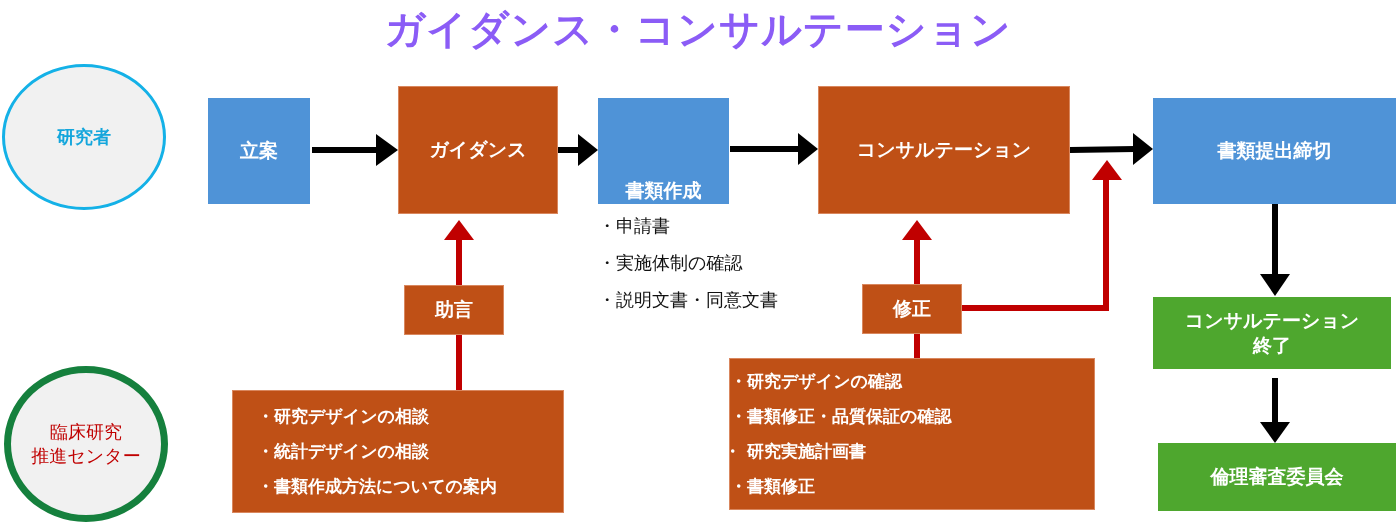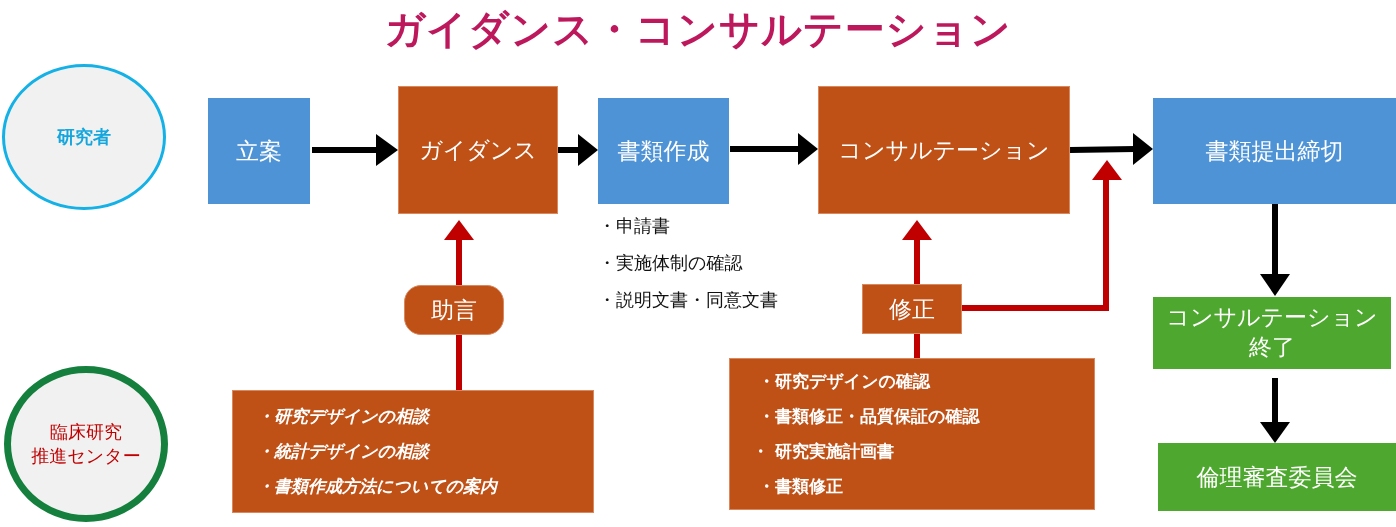--- a/index.html
+++ b/index.html
@@ -1,22 +1,22 @@
 <!DOCTYPE html>
 <html><head>
 <meta charset="utf-8">
 <style>
   html, body { margin:0; padding:0; background:#ffffff; }
   body { width:1396px; height:527px; position:relative; overflow:hidden;
          font-family:"DejaVu Sans", "Liberation Sans", sans-serif; }
   .abs { position:absolute; box-sizing:border-box; }
   .title { left:0; top:0; width:1396px; text-align:center; top:2px;
-           font-size:40px; font-weight:bold; color:#be185d; letter-spacing:1px; }
+           font-size:40px; font-weight:bold; color:#8b5cf6; letter-spacing:1px; }
   .box { display:flex; align-items:center; justify-content:center; text-align:center;
-         color:#ffffff; font-weight:normal; font-size:23px; }
+         color:#ffffff; font-weight:bold; font-size:19px; }
   .blue { background:#4f93d7; }
   .orange { background:#bf5016; border:1px solid #d9875e; }
   .green { background:#4ea72e; }
   .ellipse { border-radius:50%; background:#f1f1f1; display:flex; align-items:center;
              justify-content:center; text-align:center; font-size:18px; }
   .ell-researcher { left:2px; top:64px; width:164px; height:146px; border:3px solid #14b1e7;
                     color:#14a6dc; font-weight:bold; }
   .ell-center { left:4px; top:366px; width:164px; height:156px; border:7px solid #15803d;
                 color:#c00000; line-height:1.35; }
   .list { color:#ffffff; font-weight:bold; font-size:17px; display:flex; flex-direction:column;
@@ -67,21 +67,21 @@
     <polygon points="1092,180 1107,160 1122,180" stroke="none"></polygon>
   </g>
 </svg>
 
 <div class="abs box blue" style="left:208px;top:98px;width:102px;height:106px;">
   <span>立案</span>
 </div>
 <div class="abs box orange" style="left:398px;top:86px;width:160px;height:128px;">
   <span>ガイダンス</span>
 </div>
-<div class="abs box blue" style="left:598px;top:98px;width:131px;height:106px;">
+<div class="abs box blue" style="left:598px;top:98px;width:131px;height:106px;align-items:flex-end;">
   <span>書類作成</span>
 </div>
 <div class="abs box orange" style="left:818px;top:86px;width:252px;height:128px;">
   <span>コンサルテーション</span>
 </div>
 <div class="abs box blue" style="left:1153px;top:98px;width:243px;height:106px;">
   <span>書類提出締切</span>
 </div>
 <div class="abs box green" style="left:1153px;top:297px;width:238px;height:72px;line-height:1.3;">
   <div>
@@ -92,30 +92,30 @@
 <div class="abs box green" style="left:1158px;top:443px;width:238px;height:68px;">
   <span>倫理審査委員会</span>
 </div>
 
 <div class="abs doclist" style="left:598px;top:207px;">
   <div>・申請書</div>
   <div>・実施体制の確認</div>
   <div>・説明文書・同意文書</div>
 </div>
 
-<div class="abs box orange" style="left:404px;top:285px;width:100px;height:50px;border-radius:17px;">
+<div class="abs box orange" style="left:404px;top:285px;width:100px;height:50px;">
   <span>助言</span>
 </div>
-<div class="abs orange list" style="left:232px;top:390px;width:362px;height:123px;padding-left:24px;font-style:italic;">
+<div class="abs orange list" style="left:232px;top:390px;width:332px;height:123px;padding-left:24px;">
   <div>・研究デザインの相談</div>
   <div>・統計デザインの相談</div>
   <div>・書類作成方法についての案内</div>
 </div>
 
 <div class="abs box orange" style="left:862px;top:284px;width:100px;height:50px;">
   <span>修正</span>
 </div>
-<div class="abs orange list" style="left:729px;top:358px;width:366px;height:152px;padding-left:28px;">
+<div class="abs orange list" style="left:729px;top:358px;width:366px;height:152px;">
   <div>・研究デザインの確認</div>
   <div>・書類修正・品質保証の確認</div>
   <div style="margin-left:-6px;">・ 研究実施計画書</div>
   <div>・書類修正</div>
 </div>
 
 </body></html>

